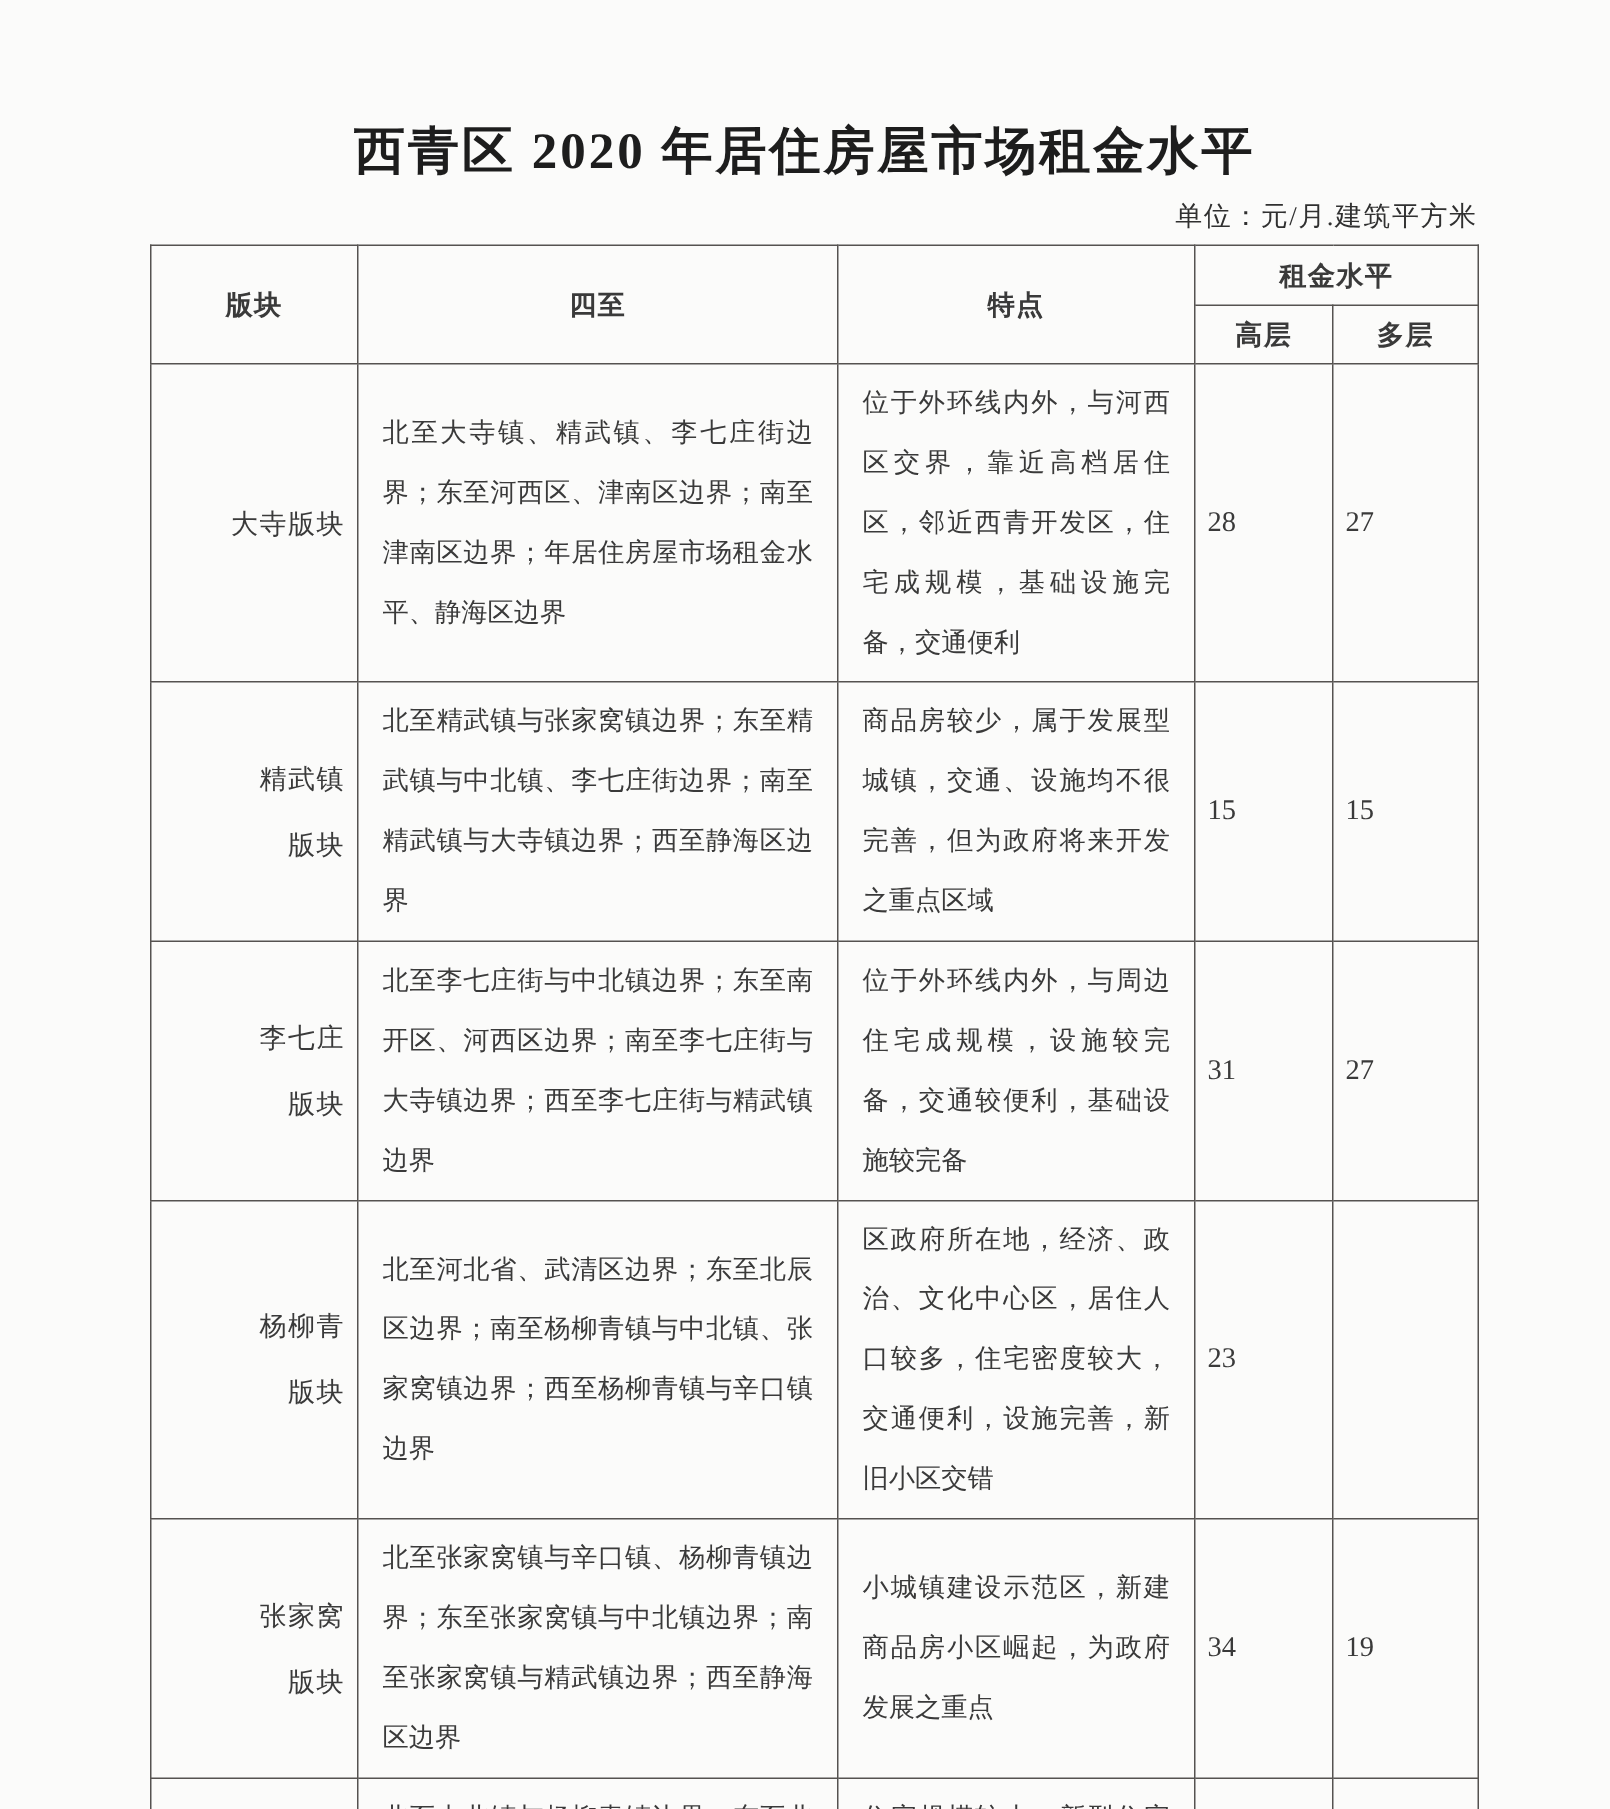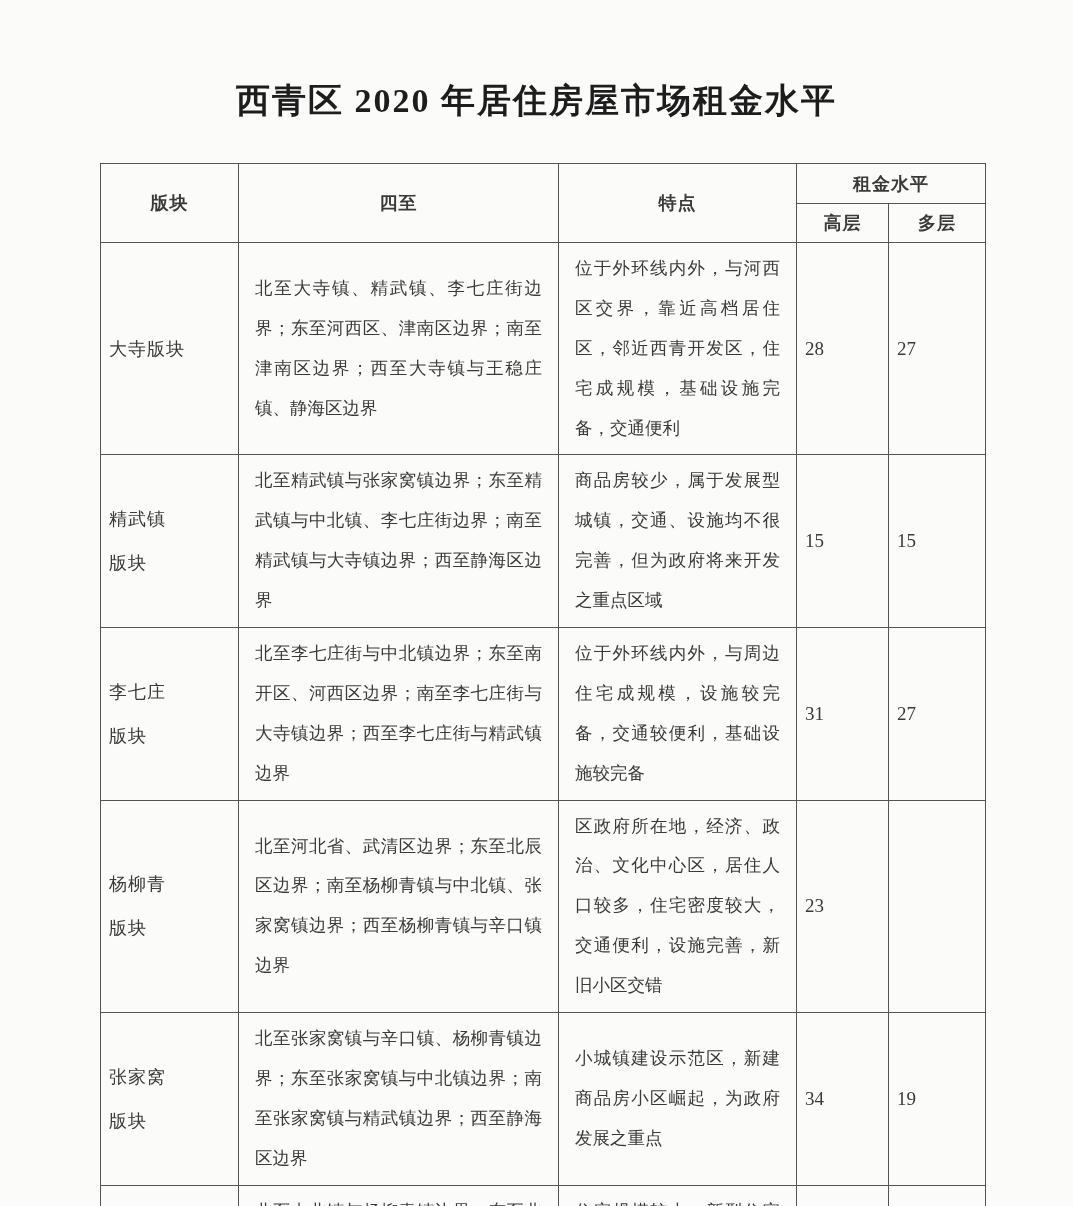--- a/index.html
+++ b/index.html
@@ -77,21 +77,21 @@
   }
   
   tbody tr:nth-child(1) { height: 157px; }
   tbody tr:nth-child(2) { height: 150px; }
   tbody tr:nth-child(3) { height: 119px; }
   tbody tr:nth-child(4) { height: 155px; }
   tbody tr:nth-child(5) { height: 146px; }
   tbody tr:nth-child(6) { height: 154px; }
 
   td.cell-block {
-    text-align: left;
+    text-align: right;
     vertical-align: middle;
     white-space: pre-line;
     line-height: 2.45;
     font-size: 18px;
     letter-spacing: 1px;
     margin-top: 48px;
   }
   td.cell-bounds, td.cell-feat {
     text-align: justify;
     text-justify: inter-character;
@@ -104,20 +104,21 @@
     font-size: 19px;
   }
 </style>
 </head>
 <body>
 
 <div class="page">
 
   <h1 class="doc-title">西青区 2020 年居住房屋市场租金水平</h1>
 
+  <div class="unit-note">单位：元/月.建筑平方米</div>
 
   <table class="rent-table">
     <colgroup>
       <col class="c-block">
       <col class="c-bounds">
       <col class="c-feat">
       <col class="c-high">
       <col class="c-multi">
     </colgroup>
     <thead>
@@ -128,21 +129,21 @@
         <th colspan="2">租金水平</th>
       </tr>
       <tr class="hdr-sub">
         <th>高层</th>
         <th>多层</th>
       </tr>
     </thead>
     <tbody>
       <tr>
         <td class="cell-block">大寺版块</td>
-        <td class="cell-bounds">北至大寺镇、精武镇、李七庄街边界；东至河西区、津南区边界；南至津南区边界；西至大寺镇与王稳庄镇、静海区边界</td>
+        <td class="cell-bounds">北至大寺镇、精武镇、李七庄街边界；东至河西区、津南区边界；南至津南区边界；年居住房屋市场租金水平、静海区边界</td>
         <td class="cell-feat">位于外环线内外，与河西区交界，靠近高档居住区，邻近西青开发区，住宅成规模，基础设施完备，交通便利</td>
         <td class="cell-num">28</td>
         <td class="cell-num">27</td>
       </tr>
       <tr>
         <td class="cell-block">精武镇
 版块</td>
         <td class="cell-bounds">北至精武镇与张家窝镇边界；东至精武镇与中北镇、李七庄街边界；南至精武镇与大寺镇边界；西至静海区边界</td>
         <td class="cell-feat">商品房较少，属于发展型城镇，交通、设施均不很完善，但为政府将来开发之重点区域</td>
         <td class="cell-num">15</td>

